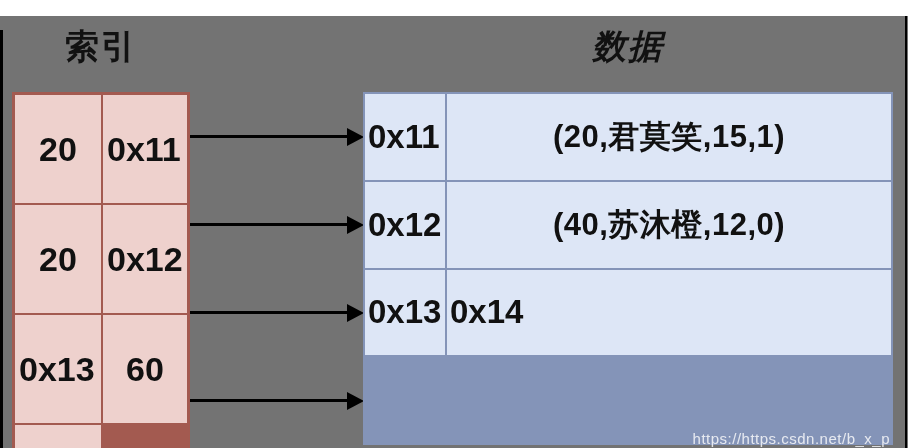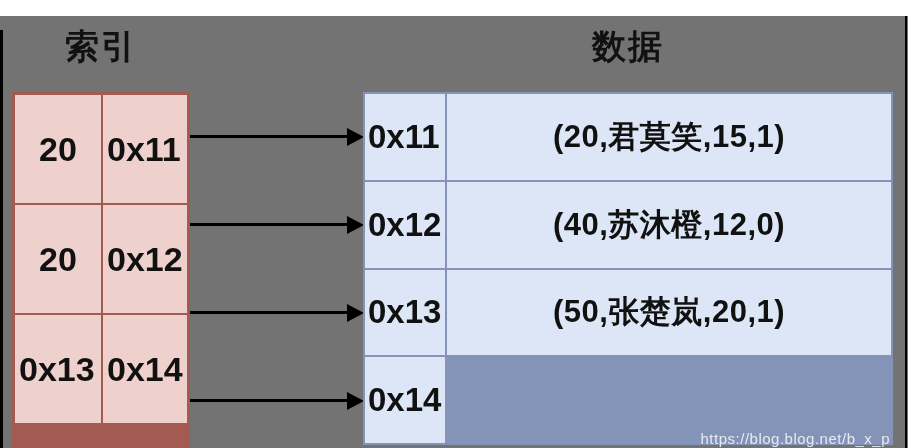--- a/index.html
+++ b/index.html
@@ -31,21 +31,21 @@
   .table-title {
     position: absolute;
     top: 8px;
     text-align: center;
     font-size: 34px;
     font-weight: 600;
     color: var(--text-color);
     letter-spacing: 2px;
   }
   .title-index { left: 12px;  width: 178px; }
-  .title-data  { left: 363px; width: 530px; }
+  .title-data  { left: 363px; width: 530px; font-style: italic; }
 
   .grid-table {
     position: absolute;
     top: 76px;
     display: grid;
     gap: 2px;
     padding: 2px;
   }
   .index-table {
     left: 12px;
@@ -123,36 +123,36 @@
 
   <div class="table-title title-index">索引</div>
   <div class="table-title title-data">数据</div>
 
   <div class="grid-table index-table">
     <div class="cell key">20</div>
     <div class="cell ptr">0x11</div>
     <div class="cell key">20</div>
     <div class="cell ptr">0x12</div>
     <div class="cell ptr">0x13</div>
+    <div class="cell key">60</div>
     <div class="cell ptr">0x14</div>
   </div>
 
   <div class="arrow arrow-1"></div>
   <div class="arrow arrow-2"></div>
   <div class="arrow arrow-3"></div>
   <div class="arrow arrow-4"></div>
 
   <div class="grid-table data-table">
     <div class="cell addr">0x11</div>
     <div class="cell record">(20,君莫笑,15,1)</div>
     <div class="cell addr">0x12</div>
     <div class="cell record">(40,苏沐橙,12,0)</div>
     <div class="cell addr">0x13</div>
-    <div class="cell record">(50,张楚岚,20,1)</div>
     <div class="cell addr">0x14</div>
   </div>
 
-  <div class="watermark">https://blog.blog.net/b_x_p</div>
+  <div class="watermark">https://https.csdn.net/b_x_p</div>
 
   <div class="frame-left"></div>
   <div class="frame-right"></div>
   <div class="frame-bottom"></div>
 </div>
 
 </body></html>

